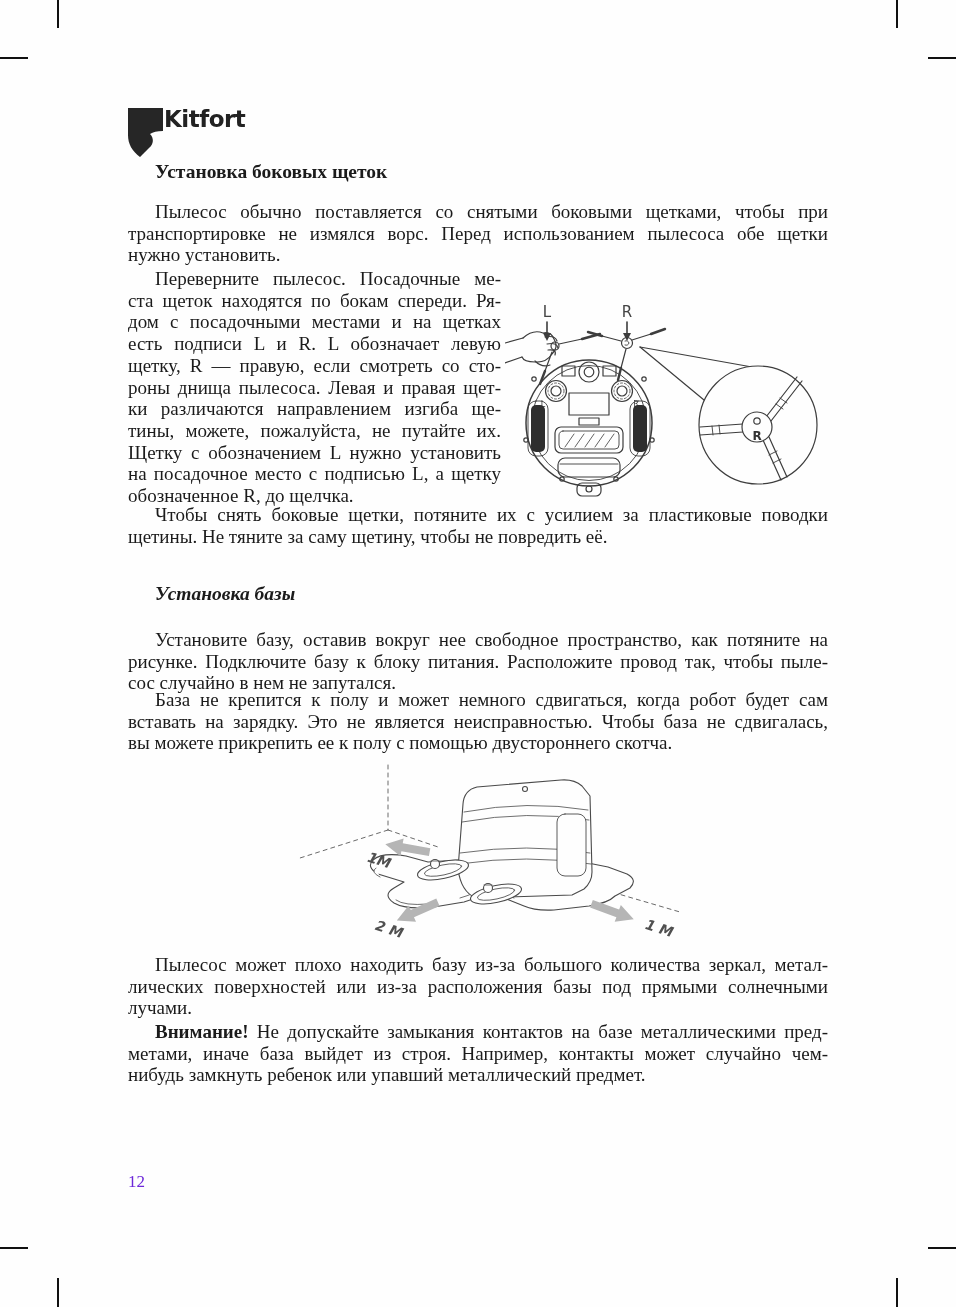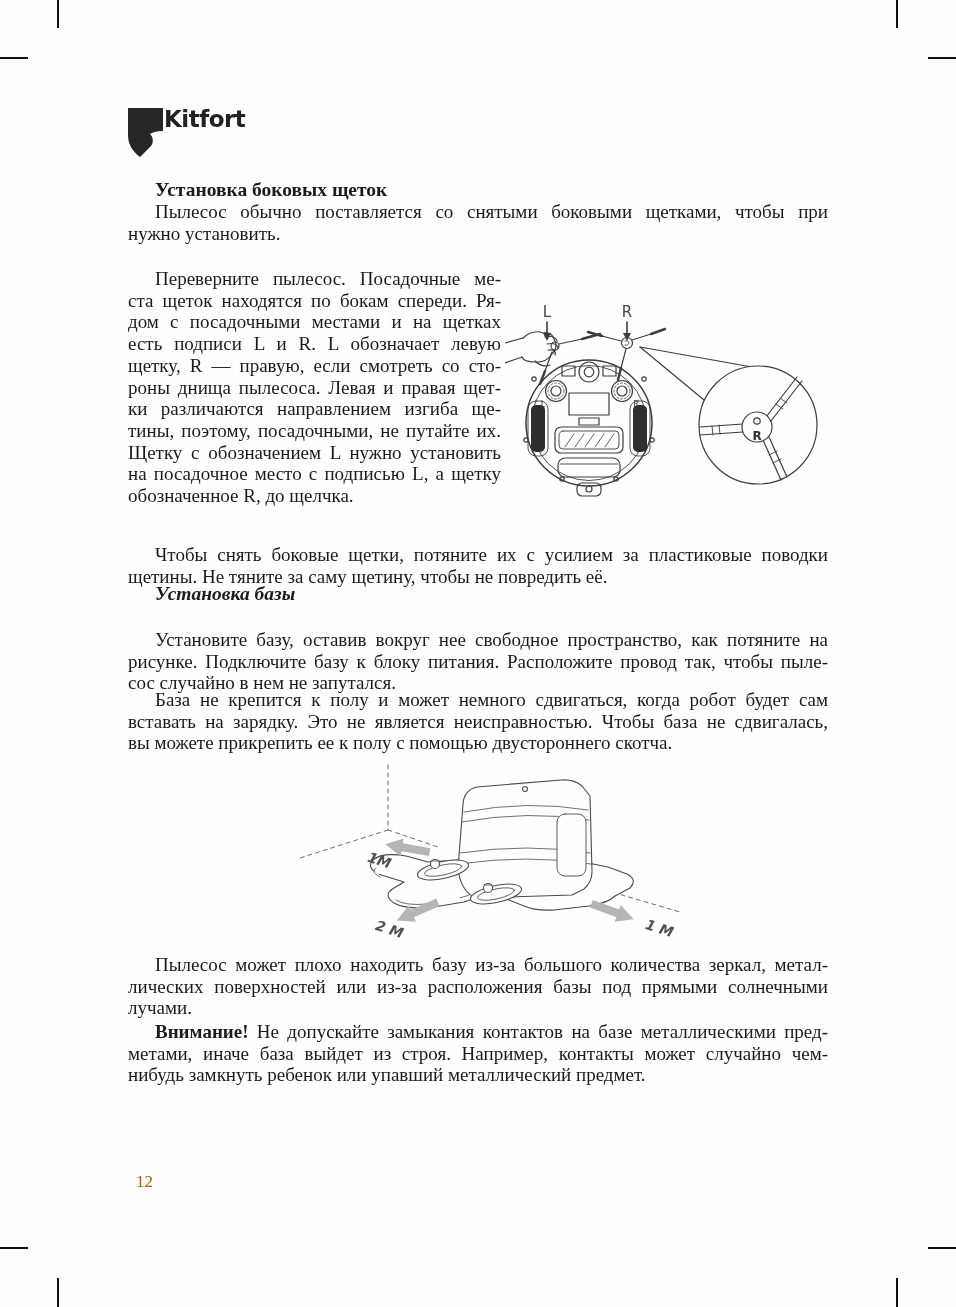--- a/index.html
+++ b/index.html
@@ -18,21 +18,21 @@
     font-size:23px;letter-spacing:-0.5px;color:#222;line-height:1;padding-bottom:2px;
   }
   
   .tblock{position:absolute;left:128px;width:700px;font-size:19px;line-height:21.7px;}
   .tblock.narrow{width:373px;}
   .heading{font-weight:bold;font-size:19.5px;padding-left:27px;}
   .ln{text-align:justify;text-align-last:justify;white-space:normal;}
   .ln.ln-last{text-align:center;text-align-last:left;}
   .ln.ind{text-indent:27px;}
   .pageno{
-    position:absolute;left:136px;top:1172px;font-size:17px;color:#a16207;
+    position:absolute;left:128px;top:1172px;font-size:17px;color:#6d28d9;
     font-family:"Liberation Serif",serif;
   }
   svg{display:block;}
   svg text{font-family:"DejaVu Sans","Liberation Sans",sans-serif;}
 </style>
 </head>
 <body>
 
 <div class="page">
 
@@ -45,36 +45,37 @@
   <div class="mark" style="left:928px;top:1247px;width:28px;height:1.5px;"></div>
   <div class="mark" style="left:896px;top:1278px;width:1.5px;height:29px;"></div>
 
   <div class="logo-row">
     <svg width="37" height="50" viewBox="0 0 37 50" aria-hidden="true">
       <path d="M1,0 H36 V23 C30,23 26,24 23,26 C27,30 27,36 22,40 L13,49 C5,43 1,36 1,27 Z" fill="#262626"></path>
     </svg>
     <div class="logo-text">Kitfort</div>
   </div>
 
-  <div class="tblock heading" style="top:179px;">Установка боковых щеток</div>
+  <div class="tblock heading" style="top:161px;">Установка боковых щеток</div>
 
   <div class="tblock" style="top:201px;">
       <div class="ln ind">Пылесос обычно поставляется со снятыми боковыми щетками, чтобы при</div>
+      <div class="ln">транспортировке не измялся ворс. Перед использованием пылесоса обе щетки</div>
       <div class="ln ln-last">нужно установить.</div>
     </div>
 
   <div class="tblock narrow" style="top:268px;">
       <div class="ln ind">Переверните пылесос. Посадочные ме-</div>
       <div class="ln">ста щеток находятся по бокам спереди. Ря-</div>
       <div class="ln">дом с посадочными местами и на щетках</div>
       <div class="ln">есть подписи L и R. L обозначает левую</div>
       <div class="ln">щетку, R — правую, если смотреть со сто-</div>
       <div class="ln">роны днища пылесоса. Левая и правая щет-</div>
       <div class="ln">ки различаются направлением изгиба ще-</div>
-      <div class="ln">тины, поэтому, посадочными, не путайте их.</div>
+      <div class="ln">тины, можете, пожалуйста, не путайте их.</div>
       <div class="ln">Щетку с обозначением L нужно установить</div>
       <div class="ln">на посадочное место с подписью L, а щетку</div>
       <div class="ln ln-last">обозначенное R, до щелчка.</div>
     </div>
 
   <svg class="abs" style="left:505px;top:283px;" width="340" height="250" viewBox="0 0 340 250" fill="none" stroke="#3d3d3d" stroke-width="1.2" stroke-linecap="round" stroke-linejoin="round">
 
     <text x="42" y="34" text-anchor="middle" font-size="15" fill="#444" stroke="none">L</text>
     <g>
       <line x1="42" y1="39" x2="42" y2="51" stroke-width="1.6"></line>
@@ -164,21 +165,21 @@
       <path d="M238,141 L195,144 M238,149 L195,152"></path>
       <path d="M214,142 l1,9 M207,143 l1,9" stroke-width="0.9"></path>
       <path d="M258,157 L276,197 M264,154 L282,194"></path>
       <path d="M264,172 l8,-4 M268,180 l8,-4" stroke-width="0.9"></path>
       <circle cx="252" cy="144" r="15" fill="#fefefe"></circle>
       <circle cx="252" cy="138" r="3.2"></circle>
       <text x="252" y="157" text-anchor="middle" font-size="12" font-family="'Liberation Serif',serif" font-weight="bold" fill="#333" stroke="none">R</text>
     </g>
   </svg>
 
-  <div class="tblock" style="top:544px;">
+  <div class="tblock" style="top:504px;">
       <div class="ln ind">Чтобы снять боковые щетки, потяните их с усилием за пластиковые поводки</div>
       <div class="ln ln-last">щетины. Не тяните за саму щетину, чтобы не повредить её.</div>
     </div>
 
   <div class="tblock heading" style="top:583px;font-style:italic;">Установка базы</div>
 
   <div class="tblock" style="top:629px;">
       <div class="ln ind">Установите базу, оставив вокруг нее свободное пространство, как потяните на</div>
       <div class="ln">рисунке. Подключите базу к блоку питания. Расположите провод так, чтобы пыле-</div>
       <div class="ln ln-last">сос случайно в нем не запутался.</div>

